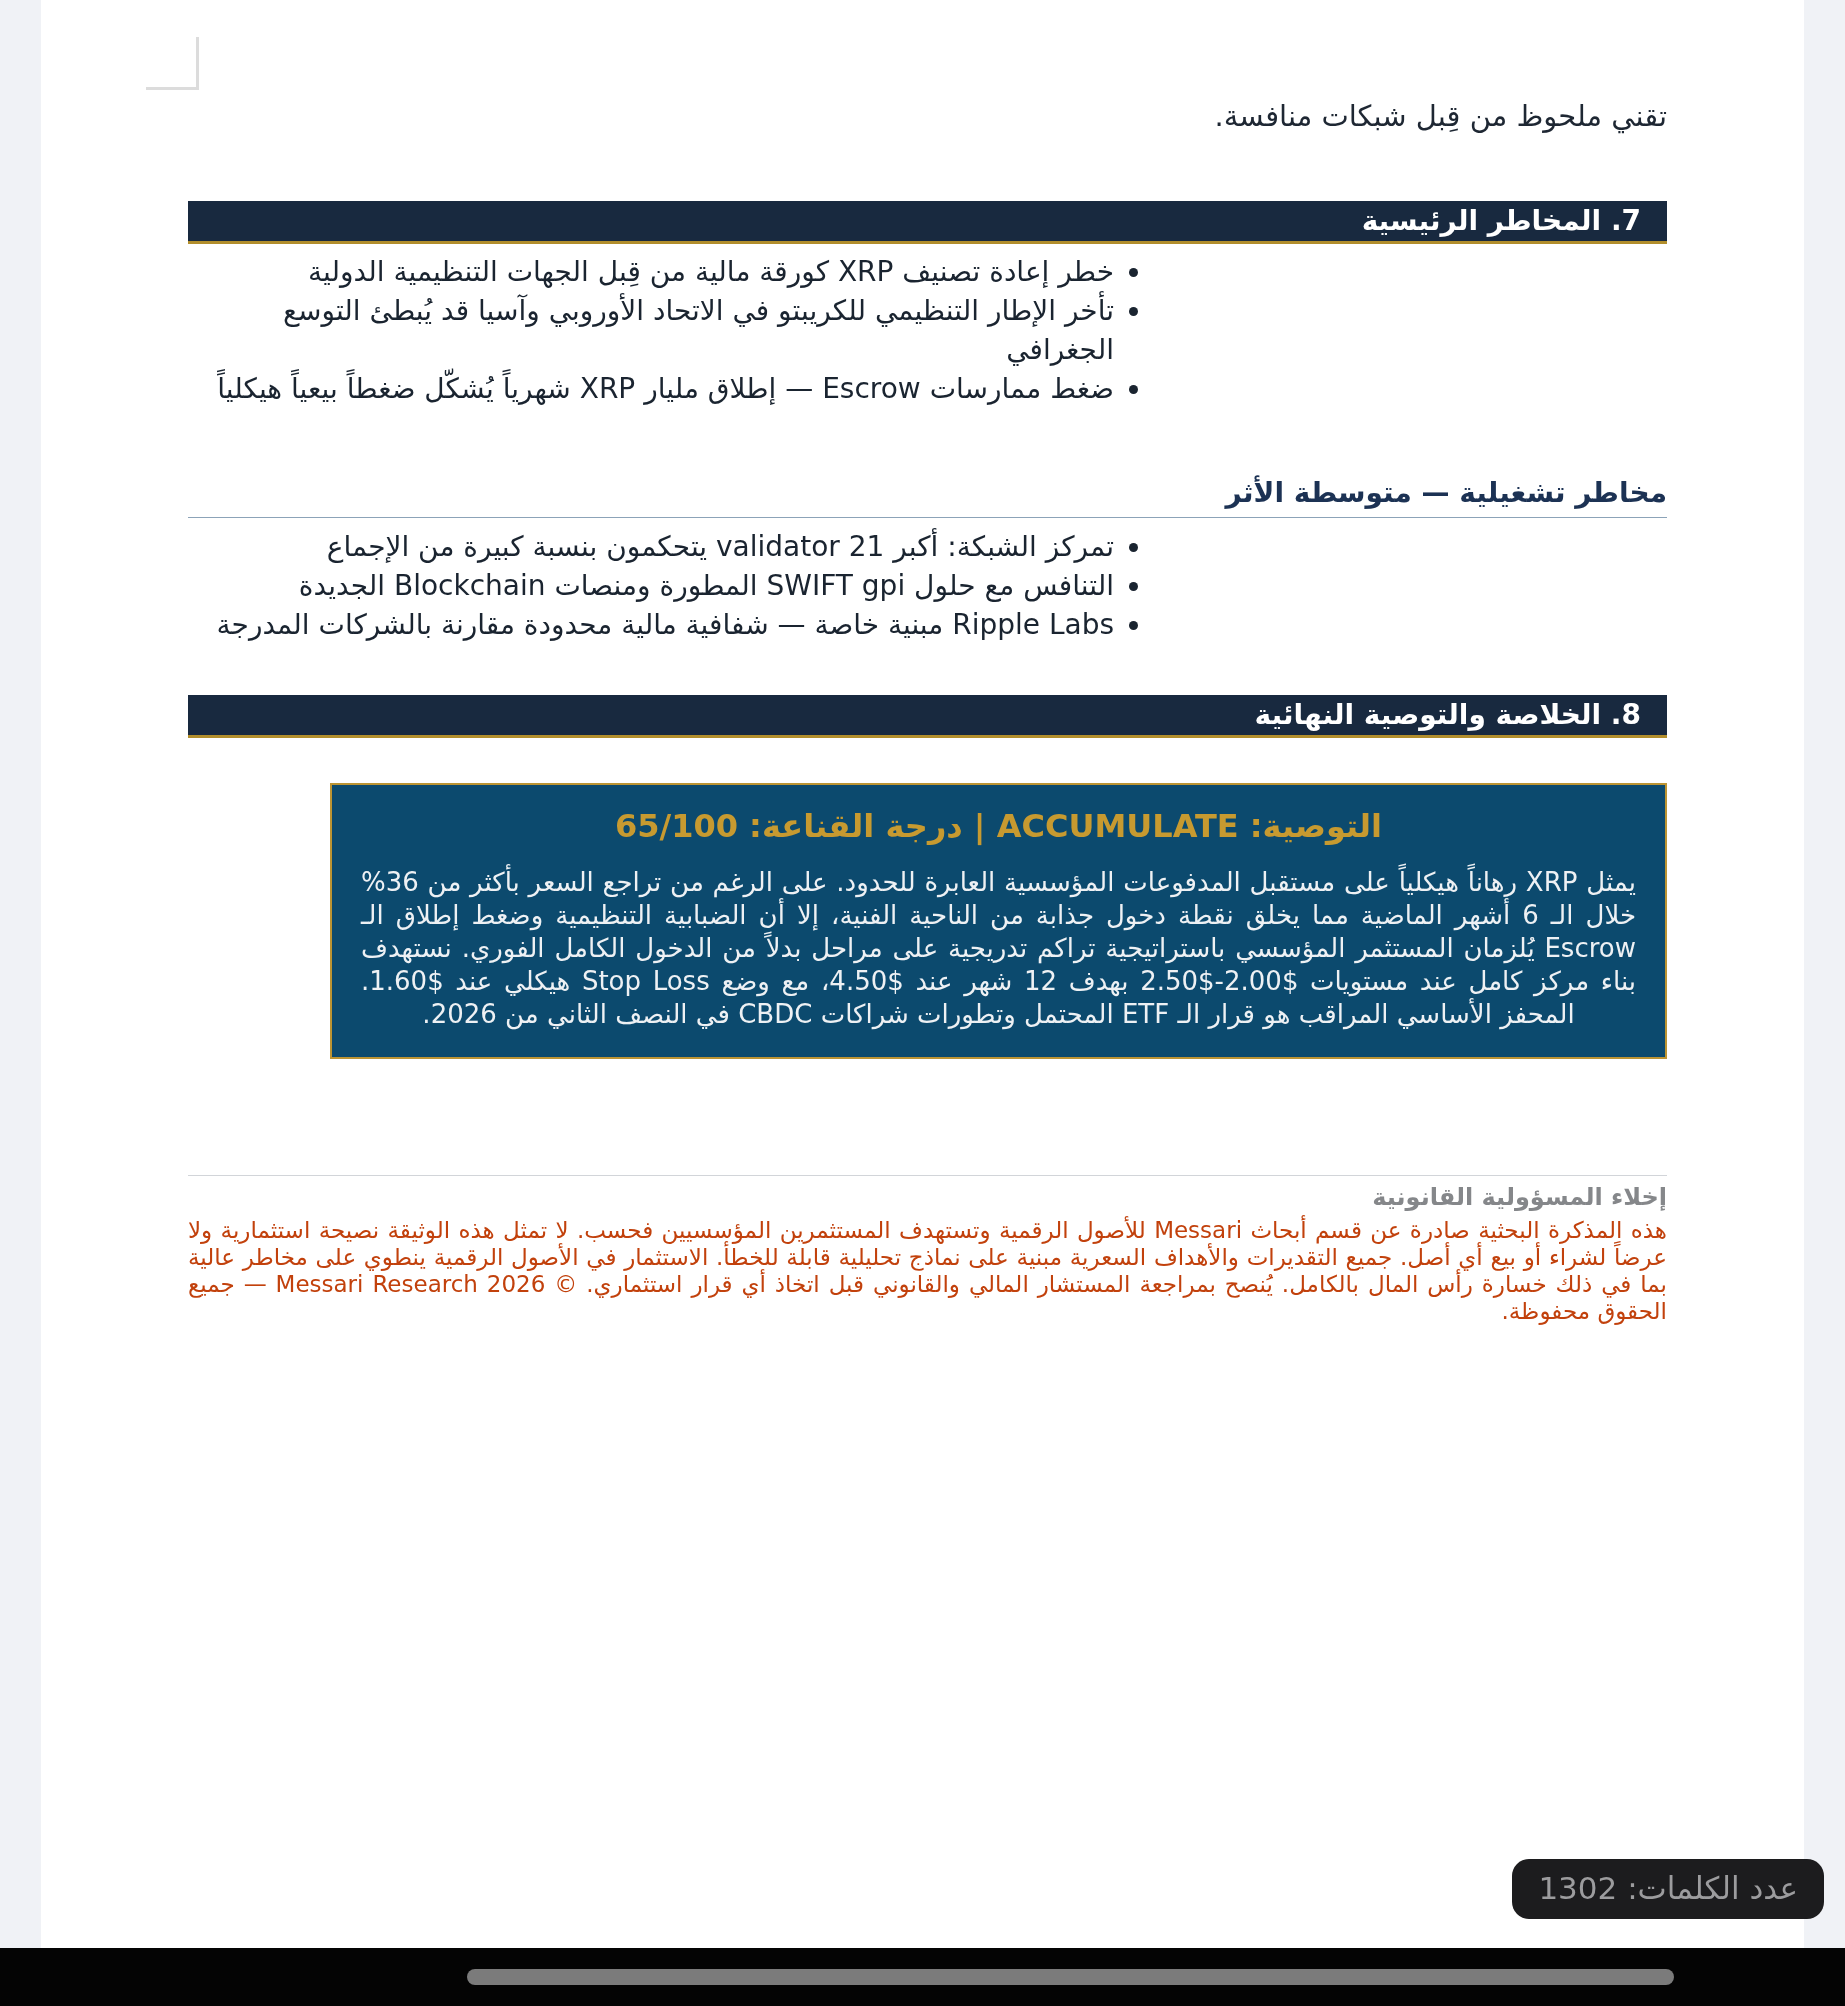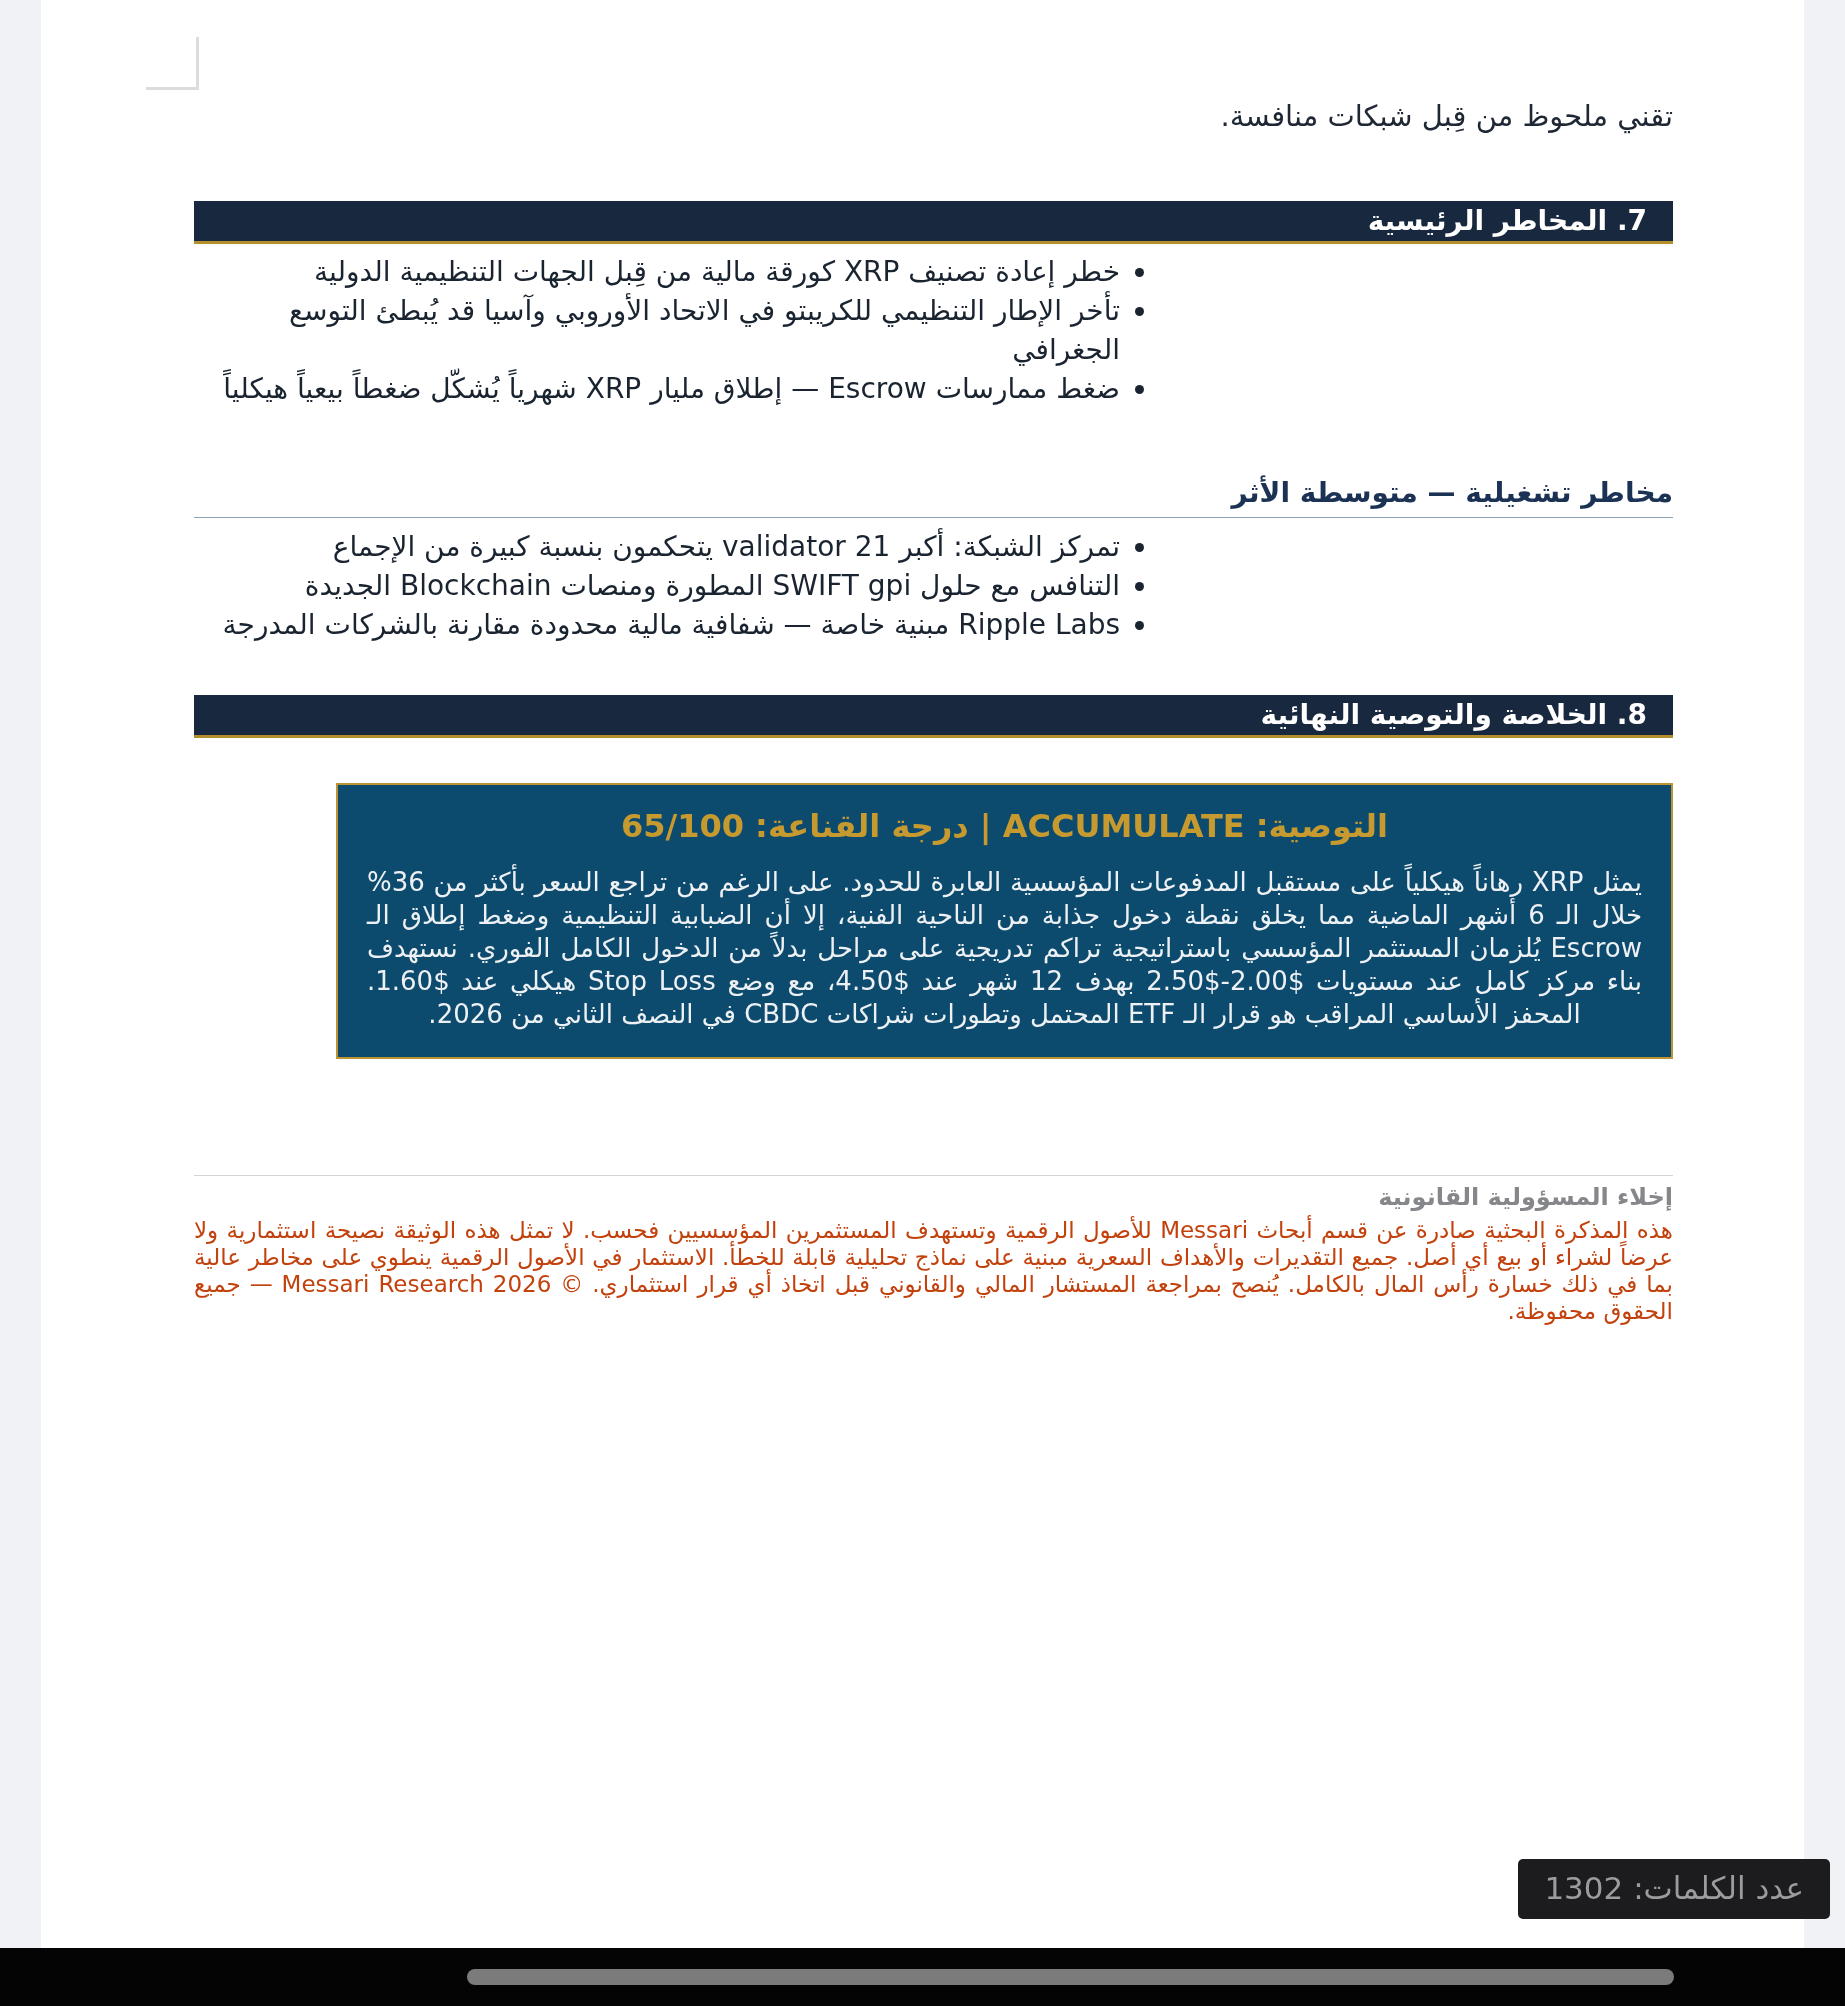--- a/index.html
+++ b/index.html
@@ -16,21 +16,21 @@
   .gutter.right{right:0;width:42px;}
 
   
   .corner-mark{
     position:absolute;left:146px;top:37px;width:50px;height:50px;
     border-right:3.4px solid #dcdcdc;border-bottom:3.4px solid #dcdcdc;
   }
 
   
   .content{
-    position:absolute;left:194px;top:90px;width:1479px;
+    position:absolute;left:188px;top:90px;width:1479px;
     direction:rtl;text-align:right;color:#1e2733;
   }
   .intro-line{margin:6.8px 0 0;font-size:29px;line-height:38px;color:#1e2733;}
 
   .section-bar{
     margin:66px 0 0;background:#18293f;color:#ffffff;
     font-size:28px;font-weight:bold;line-height:40px;
     padding:0 26px;border-bottom:3.4px solid #b28e2c;text-align:right;
   }
   .section-bar.tight{margin-top:51px;}
@@ -58,24 +58,24 @@
   .rec-body{
     margin:0;font-size:26px;line-height:33px;color:#eef1f4;
     text-align:justify;text-align-last:center;
   }
 
   .disclaimer{margin-top:116px;border-top:1.7px solid #d2d5d9;padding-top:6.8px;}
   .disclaimer-heading{margin:0 0 5.1px;font-size:24px;line-height:29px;font-weight:bold;color:#85878a;}
   .disclaimer-body{margin:0;font-size:23px;line-height:27px;color:#c2410c;text-align:justify;}
 
   .word-count-badge{
-    position:absolute;right:16px;top:1859px;
+    position:absolute;right:22px;top:1859px;
     background:#1c1c1e;color:#9c9c9e;
     font-size:31px;line-height:39px;padding:10.3px 26px;
-    border-radius:5px;direction:rtl;white-space:nowrap;
+    border-radius:17px;direction:rtl;white-space:nowrap;
   }
 
   .hscrollbar{
     position:absolute;left:0;bottom:0;width:1846px;height:59px;background:#040404;
   }
   .hscrollbar .thumb{
     position:absolute;left:467px;top:21.4px;width:1207px;height:15.4px;
     border-radius:8.6px;background:#7b7b7b;
   }
 </style>

